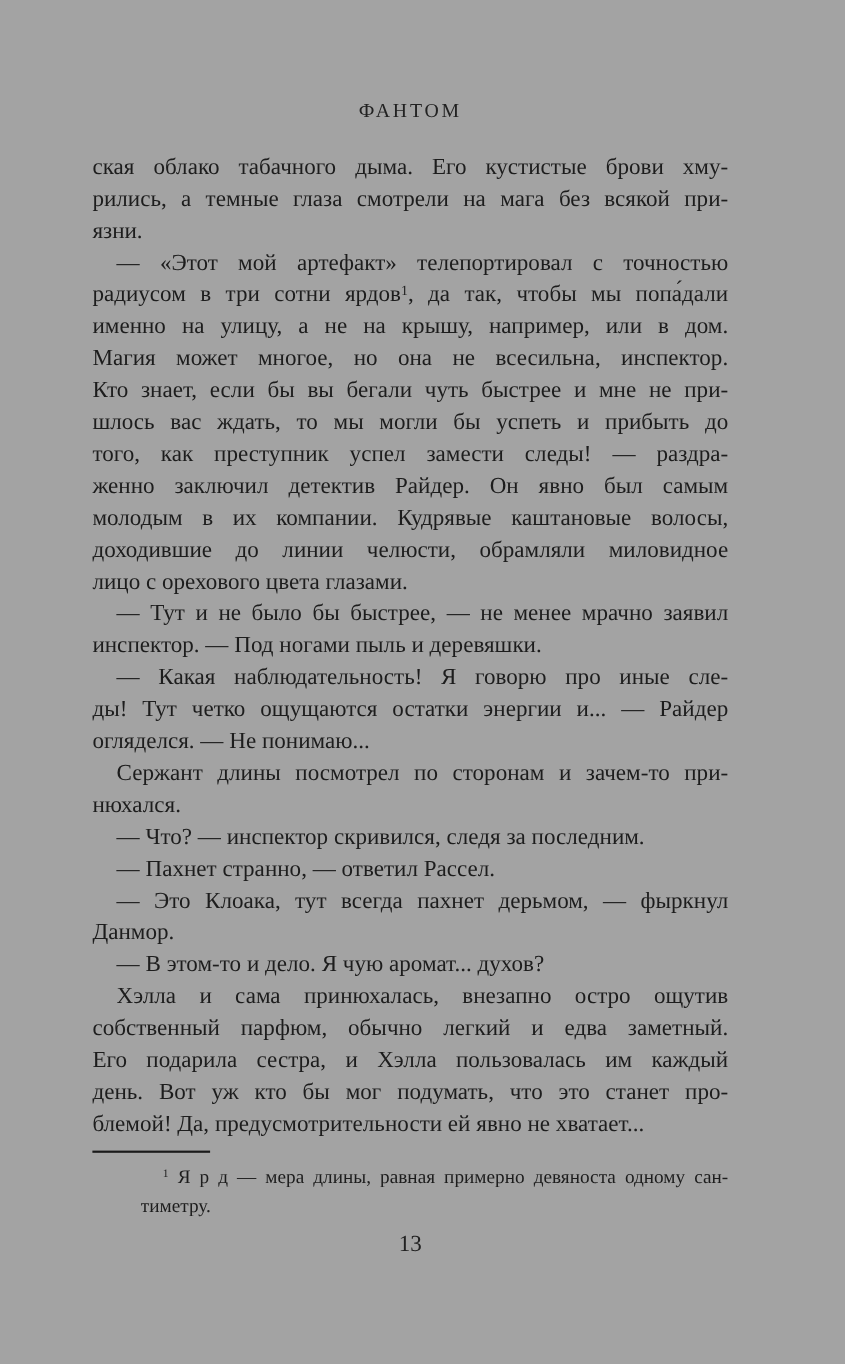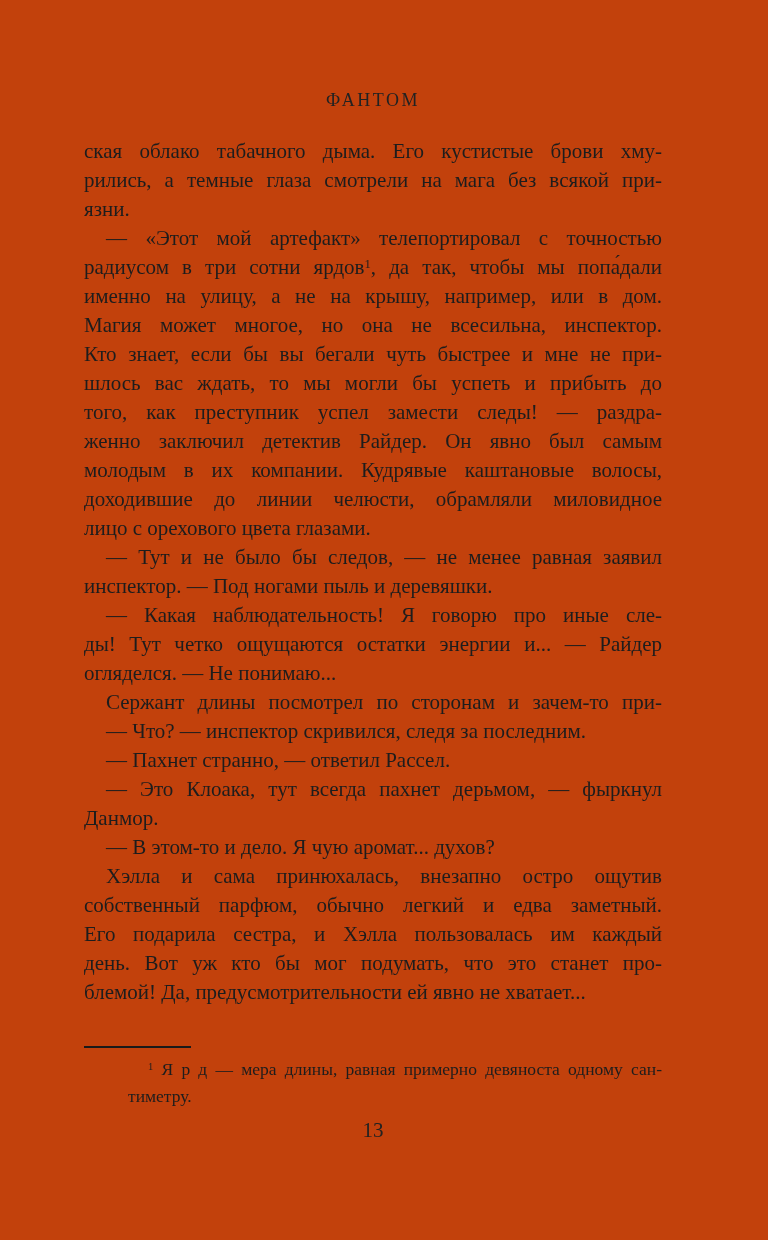--- a/index.html
+++ b/index.html
@@ -2,21 +2,21 @@
 <html lang="ru"><head>
 <meta charset="utf-8">
 <style>
   html, body {
     margin: 0; padding: 0;
     background: #ffffff;
   }
   .page {
     position: relative;
     width: 768px; height: 1240px;
-    background: #c2410c;
+    background: #a3a3a3;
     color: #1d1d1d;
     font-family: "Liberation Serif", "DejaVu Serif", serif;
     overflow: hidden;
   }
   .running-head {
     position: absolute;
     top: 90px; left: 84px; width: 578px;
     text-align: center;
     font-size: 18px;
     letter-spacing: 2.5px;
@@ -85,26 +85,27 @@
       <div class="line">радиусом в три сотни ярдов<sup>1</sup>, да так, чтобы мы попа́дали</div>
       <div class="line">именно на улицу, а не на крышу, например, или в дом.</div>
       <div class="line">Магия может многое, но она не всесильна, инспектор.</div>
       <div class="line">Кто знает, если бы вы бегали чуть быстрее и мне не при-</div>
       <div class="line">шлось вас ждать, то мы могли бы успеть и прибыть до</div>
       <div class="line">того, как преступник успел замести следы! — раздра-</div>
       <div class="line">женно заключил детектив Райдер. Он явно был самым</div>
       <div class="line">молодым в их компании. Кудрявые каштановые волосы,</div>
       <div class="line">доходившие до линии челюсти, обрамляли миловидное</div>
       <div class="line last">лицо с орехового цвета глазами.</div>
-      <div class="line indent">— Тут и не было бы следов, — не менее равная заявил</div>
+      <div class="line indent">— Тут и не было бы быстрее, — не менее мрачно заявил</div>
       <div class="line last">инспектор. — Под ногами пыль и деревяшки.</div>
       <div class="line indent">— Какая наблюдательность! Я говорю про иные сле-</div>
       <div class="line">ды! Тут четко ощущаются остатки энергии и... — Райдер</div>
       <div class="line last">огляделся. — Не понимаю...</div>
       <div class="line indent">Сержант длины посмотрел по сторонам и зачем-то при-</div>
+      <div class="line last">нюхался.</div>
       <div class="line indent last">— Что? — инспектор скривился, следя за последним.</div>
       <div class="line indent last">— Пахнет странно, — ответил Рассел.</div>
       <div class="line indent">— Это Клоака, тут всегда пахнет дерьмом, — фыркнул</div>
       <div class="line last">Данмор.</div>
       <div class="line indent last">— В этом-то и дело. Я чую аромат... духов?</div>
       <div class="line indent">Хэлла и сама принюхалась, внезапно остро ощутив</div>
       <div class="line">собственный парфюм, обычно легкий и едва заметный.</div>
       <div class="line">Его подарила сестра, и Хэлла пользовалась им каждый</div>
       <div class="line">день. Вот уж кто бы мог подумать, что это станет про-</div>
       <div class="line last">блемой! Да, предусмотрительности ей явно не хватает...</div>

